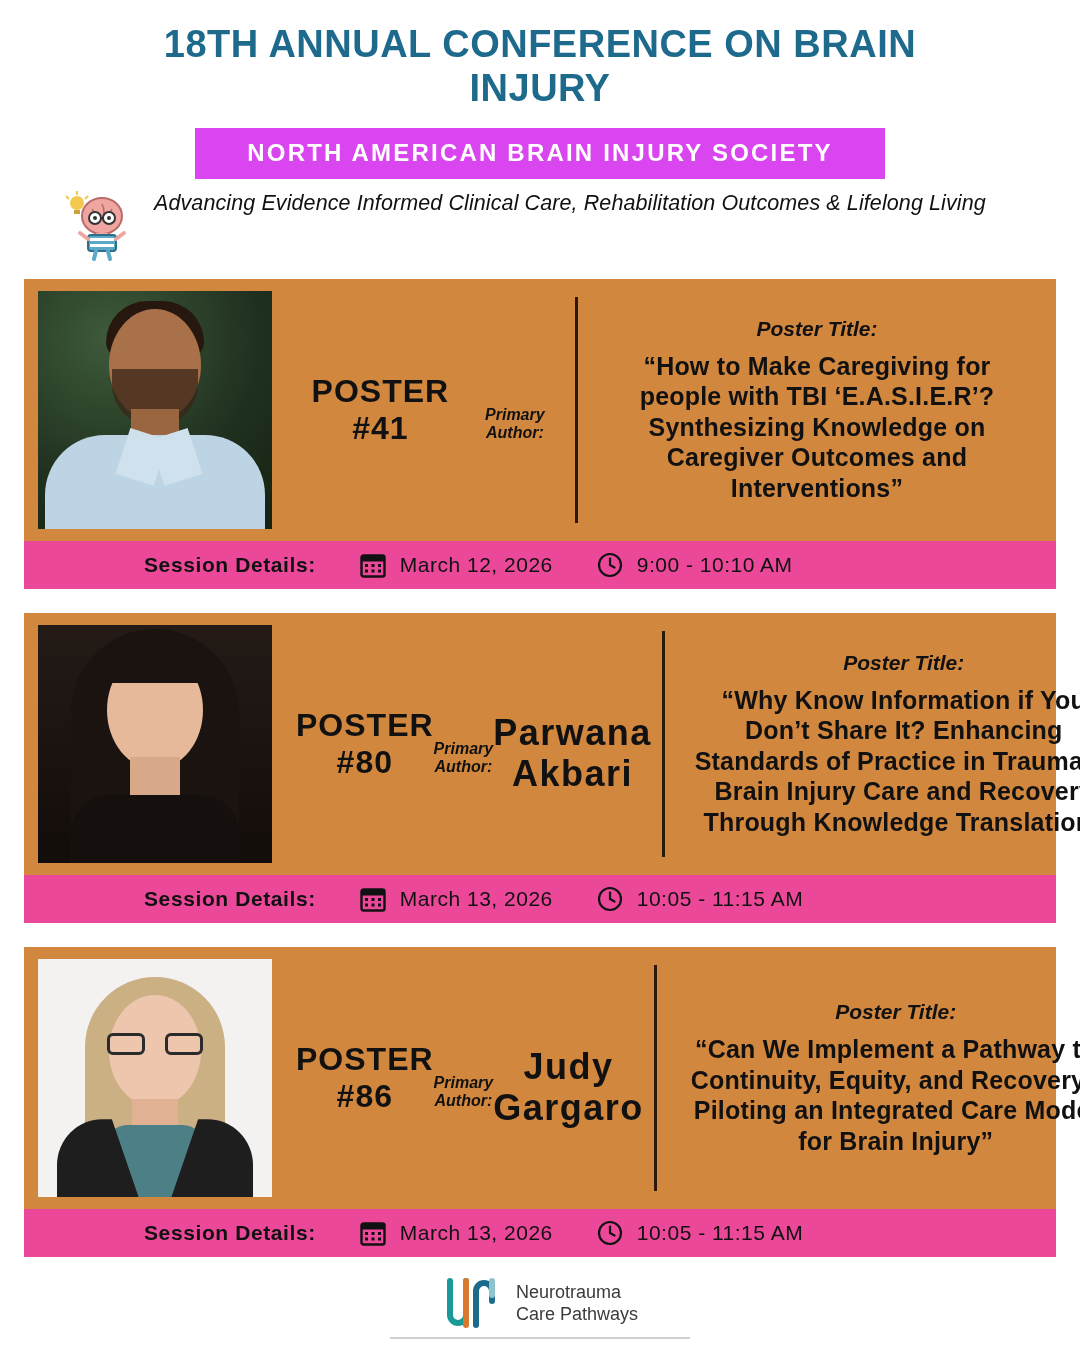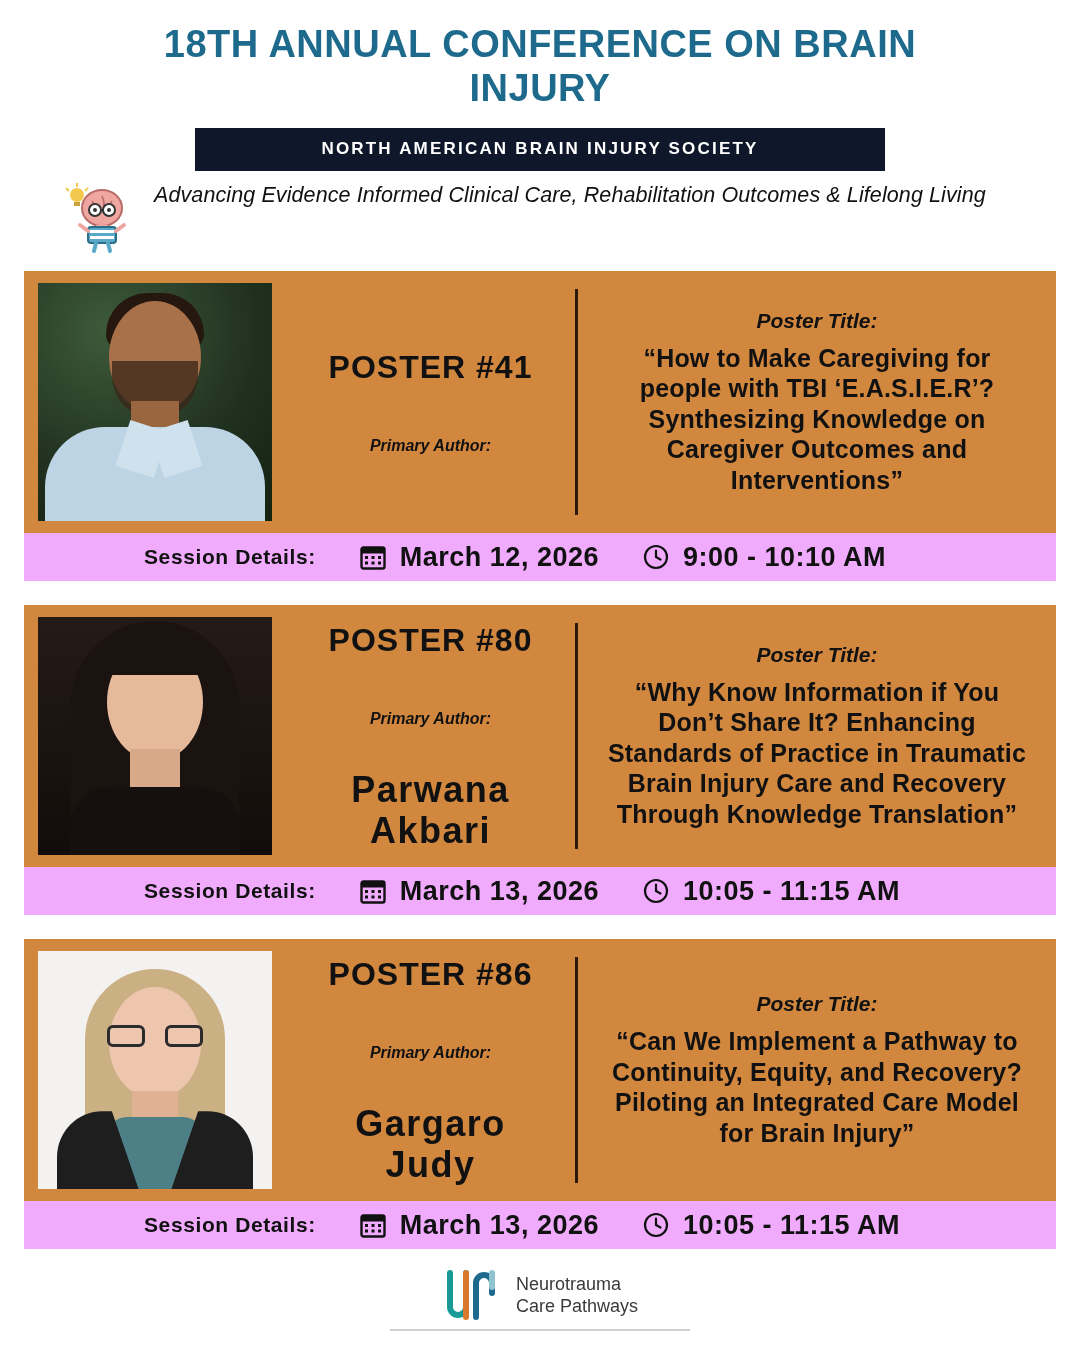--- a/index.html
+++ b/index.html
@@ -31,23 +31,23 @@
     font-weight: bold;
     letter-spacing: 0.5px;
     line-height: 1.16;
     text-transform: uppercase;
     margin: 0 auto;
     width: 820px;
   }
   .society-bar {
     margin: 18px auto 6px auto;
     width: 690px;
-    background: #0f172a;
+    background: #d946ef;
     color: #ffffff;
-    font-size: 17px;
+    font-size: 24px;
     font-weight: bold;
     letter-spacing: 2.2px;
     padding: 11px 0 12px 0;
     text-transform: uppercase;
   }
   .tagline-row {
     display: flex;
     align-items: flex-start;
     justify-content: flex-start;
     margin: 12px 0 0 60px;
@@ -193,26 +193,25 @@
   }
   .p3 .jacket {
     position: absolute; left: 50%; top: 160px; transform: translateX(-50%);
     width: 196px; height: 80px; background: #1e1e1e; border-radius: 46px 46px 0 0;
     clip-path: polygon(0 0, 28% 0, 42% 100%, 0 100%, 0 0, 100% 0, 100% 100%, 58% 100%, 72% 0);
   }
 
   .left-col {
     flex: 1 1 0;
     display: flex;
-    flex-direction: column;
+    flex-direction: row;
     align-items: center;
     justify-content: center;
     text-align: center;
     padding: 0 10px;
-    gap: 23px;
   }
   .poster-no {
     font-size: 32px;
     font-weight: bold;
     color: #111111;
     letter-spacing: 1px;
   }
   .primary-label {
     font-size: 16px;
     font-style: italic;
@@ -254,42 +253,42 @@
   .poster-title {
     font-size: 25px;
     font-weight: bold;
     color: #111111;
     line-height: 1.22;
     letter-spacing: 0.2px;
   }
 
   
   .session-bar {
-    background: #f0abfc;
+    background: #ec4899;
     height: 48px;
     display: flex;
     align-items: center;
     padding-left: 120px;
     box-sizing: border-box;
   }
   .session-label {
     font-size: 21px;
     font-weight: bold;
     color: #111111;
     letter-spacing: 0.6px;
   }
   .ico {
     display: inline-block;
     margin: 0 14px 0 44px;
     vertical-align: middle;
     line-height: 0;
   }
   .session-value {
-    font-size: 27px;
-    font-weight: bold;
+    font-size: 21px;
+    font-weight: normal;
     color: #111111;
     letter-spacing: 0.5px;
   }
 
   
   .footer {
     margin-top: 18px;
     display: flex;
     align-items: center;
     justify-content: center;
@@ -469,22 +468,22 @@
             <div class="glasses"></div>
             <div class="neck"></div>
             <div class="top"></div>
             <div class="jacket"></div>
           </div>
         </div>
         <div class="left-col">
           <div class="poster-no">POSTER #86</div>
           <div class="primary-label">Primary Author:</div>
           <div class="author-name">
+            <div>Judy</div>
             <div>Gargaro</div>
-            <div>Judy</div>
           </div>
         </div>
         <div class="divider"></div>
         <div class="right-col">
           <div class="poster-title-label">Poster Title:</div>
           <div class="poster-title">“Can We Implement a Pathway to Continuity, Equity, and Recovery? Piloting an Integrated Care Model for Brain Injury”</div>
         </div>
       </div>
       <div class="session-bar">
         <span class="session-label">Session Details:</span>

